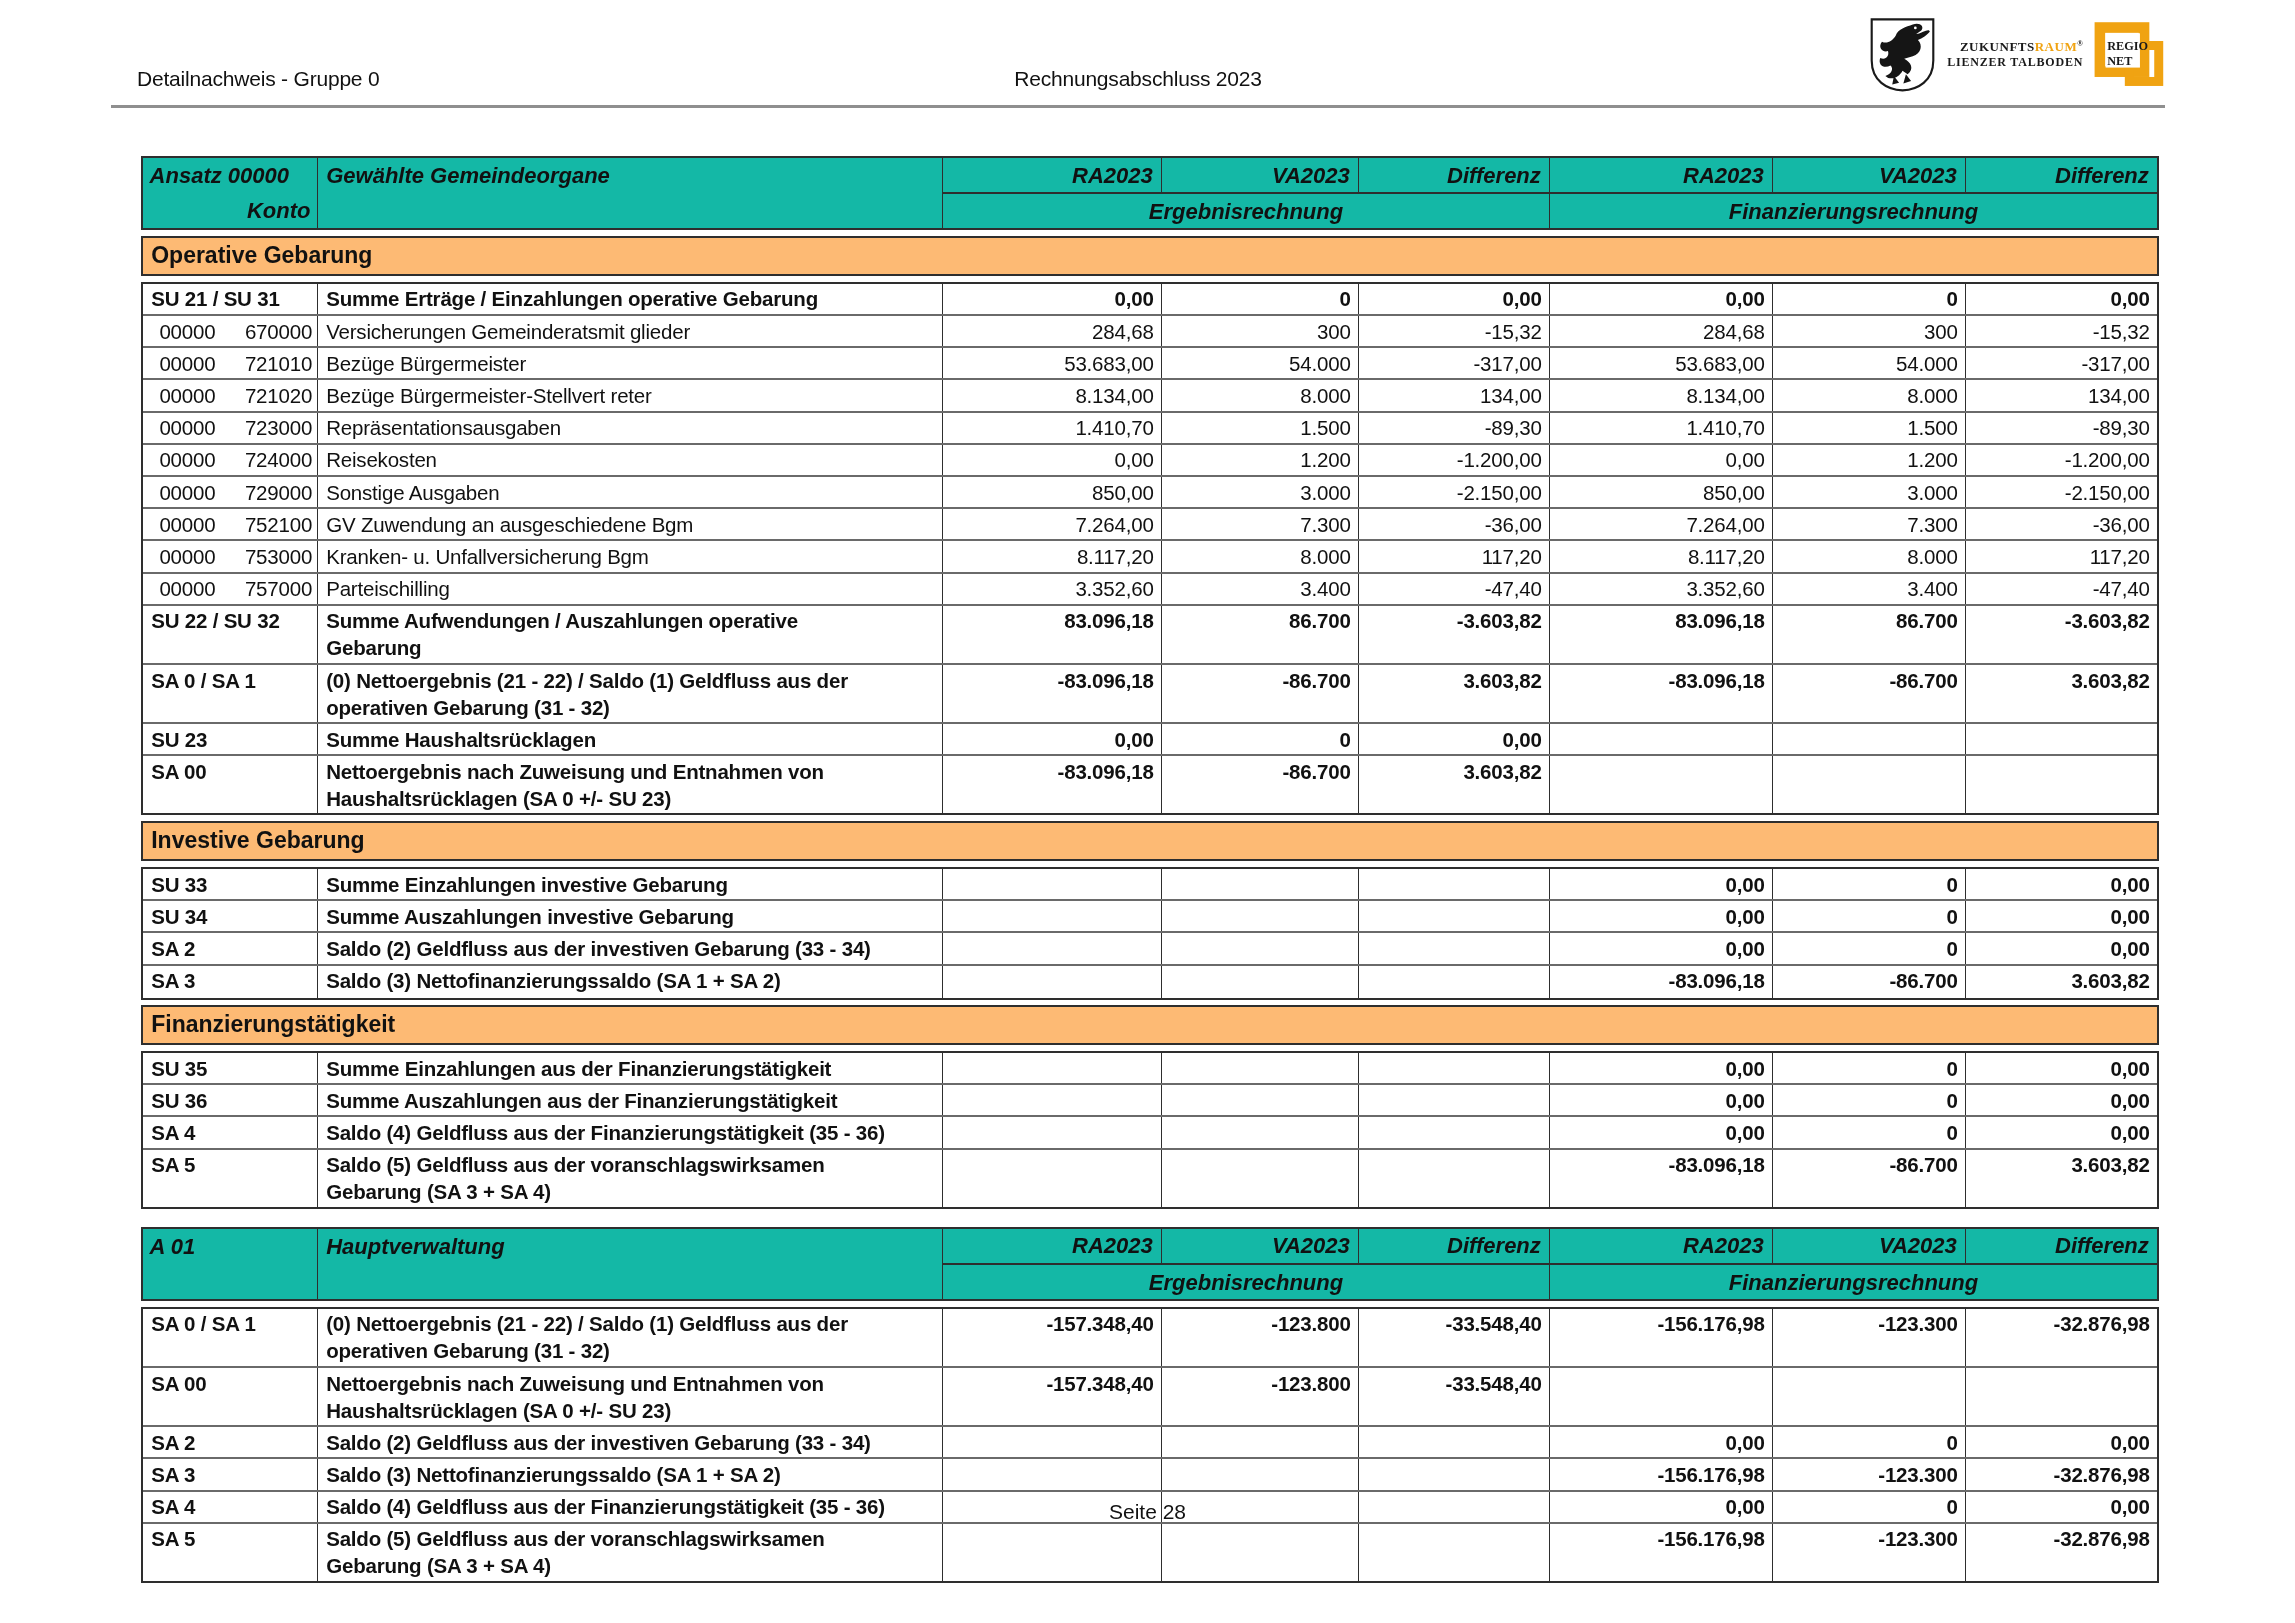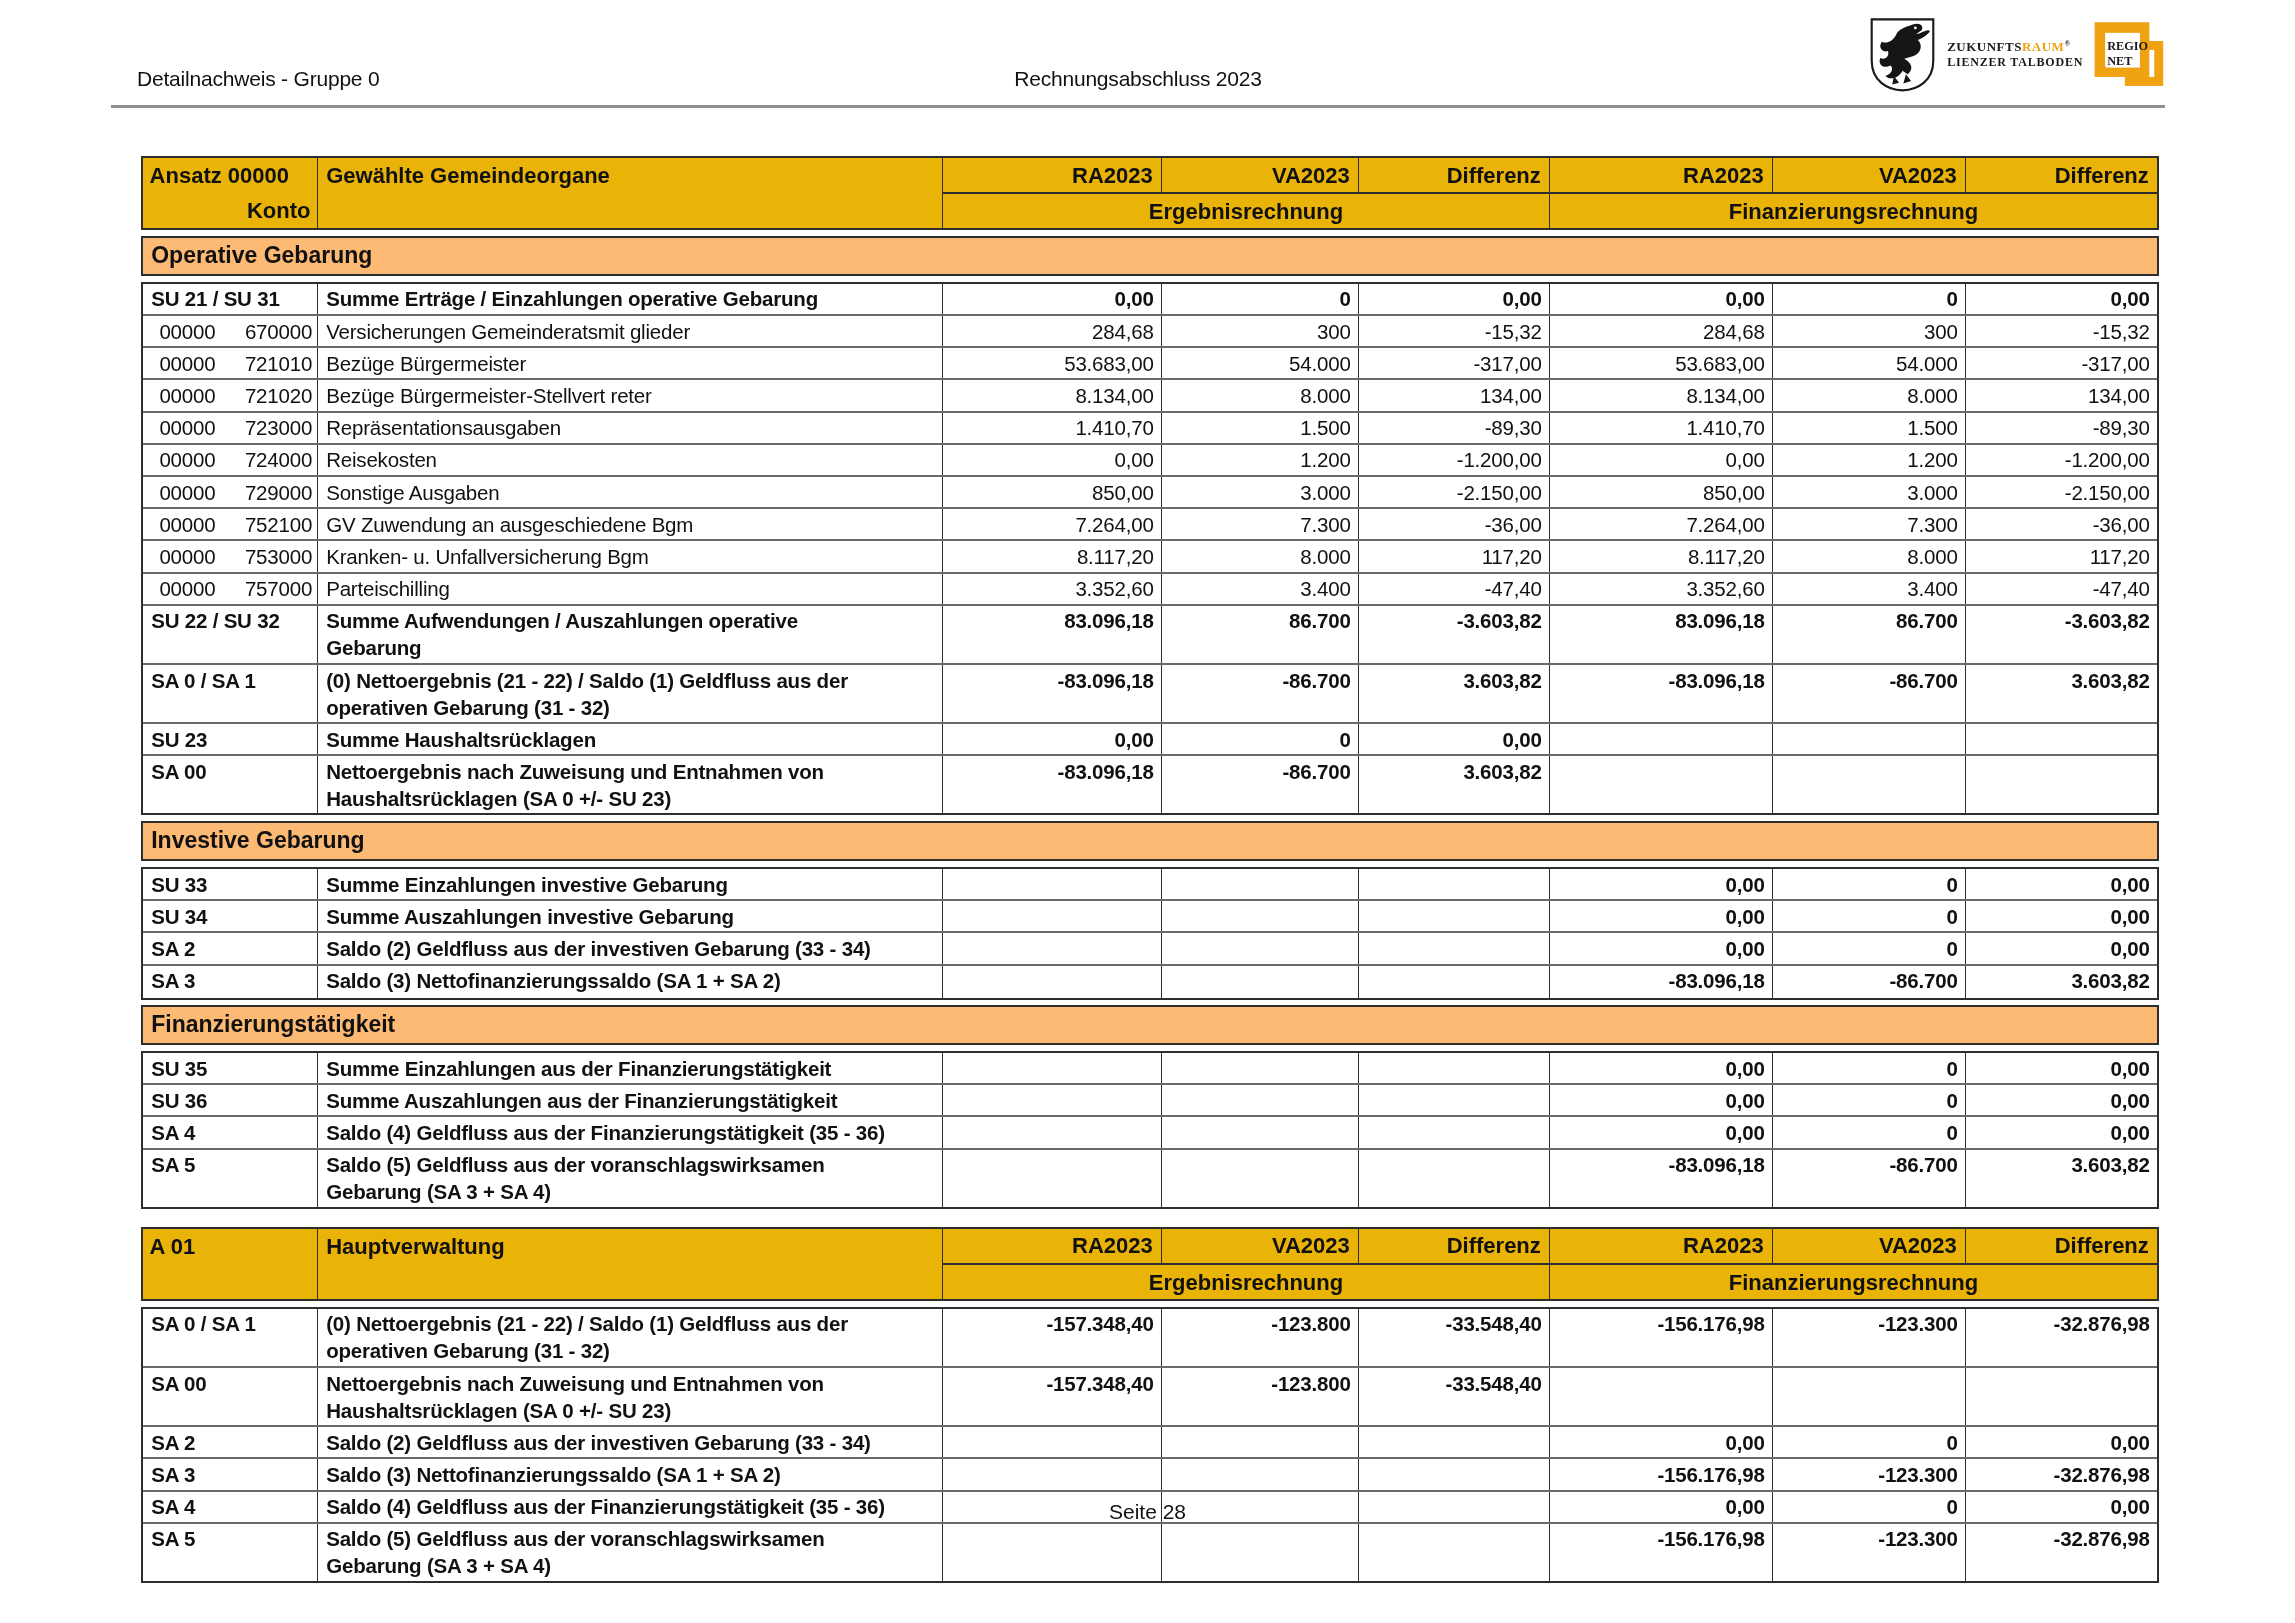--- a/index.html
+++ b/index.html
@@ -8,34 +8,34 @@
 
   
   .page-header{position:absolute;left:111px;top:67px;width:2054px;height:33px;}
   .ph-left{position:absolute;left:26px;top:0;font-size:21px;letter-spacing:-0.2px;}
   .ph-center{position:absolute;left:0;width:100%;text-align:center;top:0;font-size:21px;letter-spacing:-0.2px;}
   .header-rule{position:absolute;left:111px;top:105px;width:2054px;height:3.3px;background:#8f8f8f;}
 
   
   .logos{position:absolute;right:131px;top:9.8px;height:90px;display:flex;align-items:center;gap:9.8px;}
   .crest{width:69px;height:77px;}
-  .zr-text{display:flex;flex-direction:column;justify-content:center;font-family:"Liberation Serif",serif;font-weight:bold;}
+  .zr-text{display:flex;flex-direction:column;justify-content:center;font-family:"Liberation Serif",serif;font-weight:bold;align-items:flex-end;}
   .zr-l1{font-size:13px;letter-spacing:0.5px;color:#1a1a1a;white-space:nowrap;}
   .zr-l1 .orange{color:#f0a312;}
   .zr-l1 sup{font-size:7.4px;}
   .zr-l2{font-size:12px;letter-spacing:0.8px;color:#1a1a1a;white-space:nowrap;}
   .regionet{width:71px;height:67px;}
 
   
   .content{position:absolute;left:141px;top:156px;width:2018px;}
   .w1{width:175px;} .w2{width:625px;} .w3{width:219px;} .w4{width:197px;}
   .w5{width:191px;} .w6{width:223px;} .w7{width:193px;} .w8{flex:1;}
   *{box-sizing:border-box;}
 
-  .hblock{display:flex;background:#eab308;border:2.5px solid #2e2e2e;}
+  .hblock{display:flex;background:#14b8a6;border:2.5px solid #2e2e2e;font-style:italic;}
   .hcol1{width:175px;display:flex;flex-direction:column;justify-content:space-between;
          padding:3.3px 6.6px 3.3px 6.6px;border-right:1.6px solid #2e2e2e;font-weight:bold;font-size:22px;line-height:29.5px;}
   .hcol1 .l2{text-align:right;}
   .hcol2{width:625px;padding:3.3px 8.2px;font-weight:bold;font-size:22px;line-height:29.5px;border-right:1.6px solid #2e2e2e;}
   .hright{flex:1;display:flex;flex-direction:column;}
   .hrow1{display:flex;border-bottom:2.5px solid #2e2e2e;}
   .hrow1 .vh{font-weight:bold;font-size:22px;line-height:31px;text-align:right;padding:1.6px 8.2px;border-right:1.6px solid #2e2e2e;}
   .hrow1 .vh:last-child{border-right:none;}
   .hrow2{display:flex;flex:1;}
   .hrow2 .g{font-weight:bold;font-size:22px;line-height:31px;text-align:center;padding:1.6px 6.6px;}

